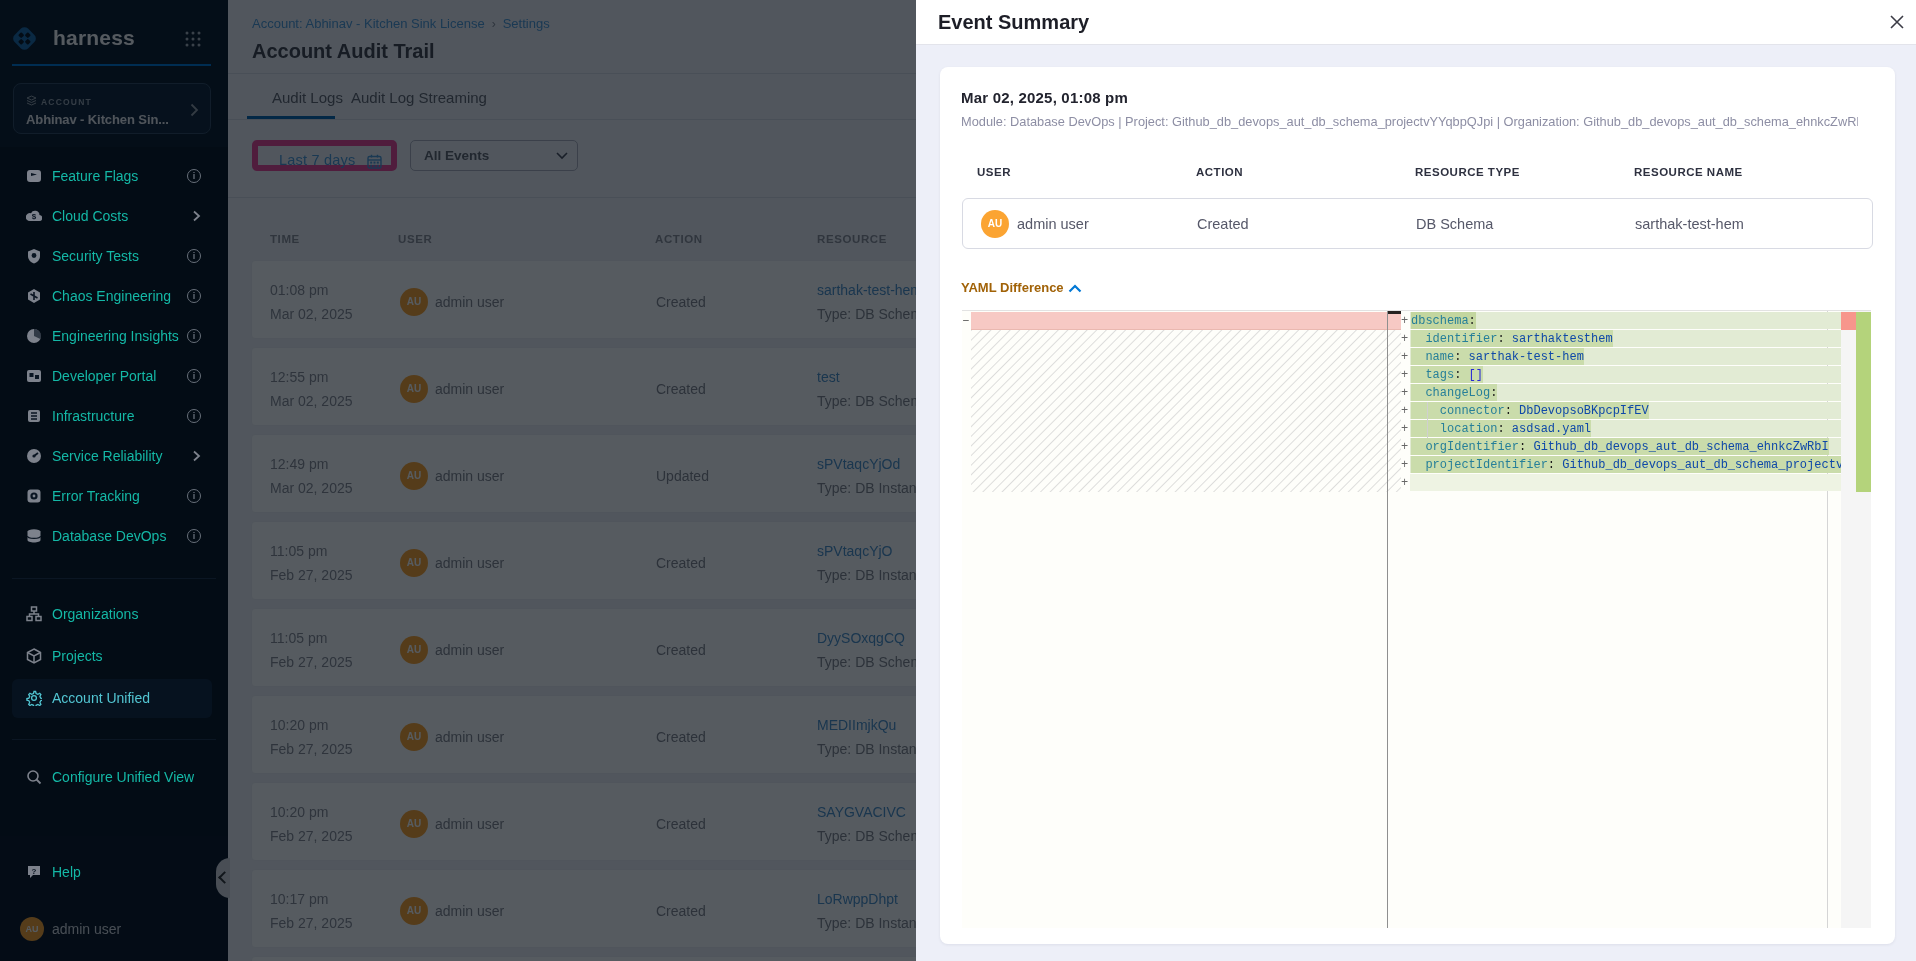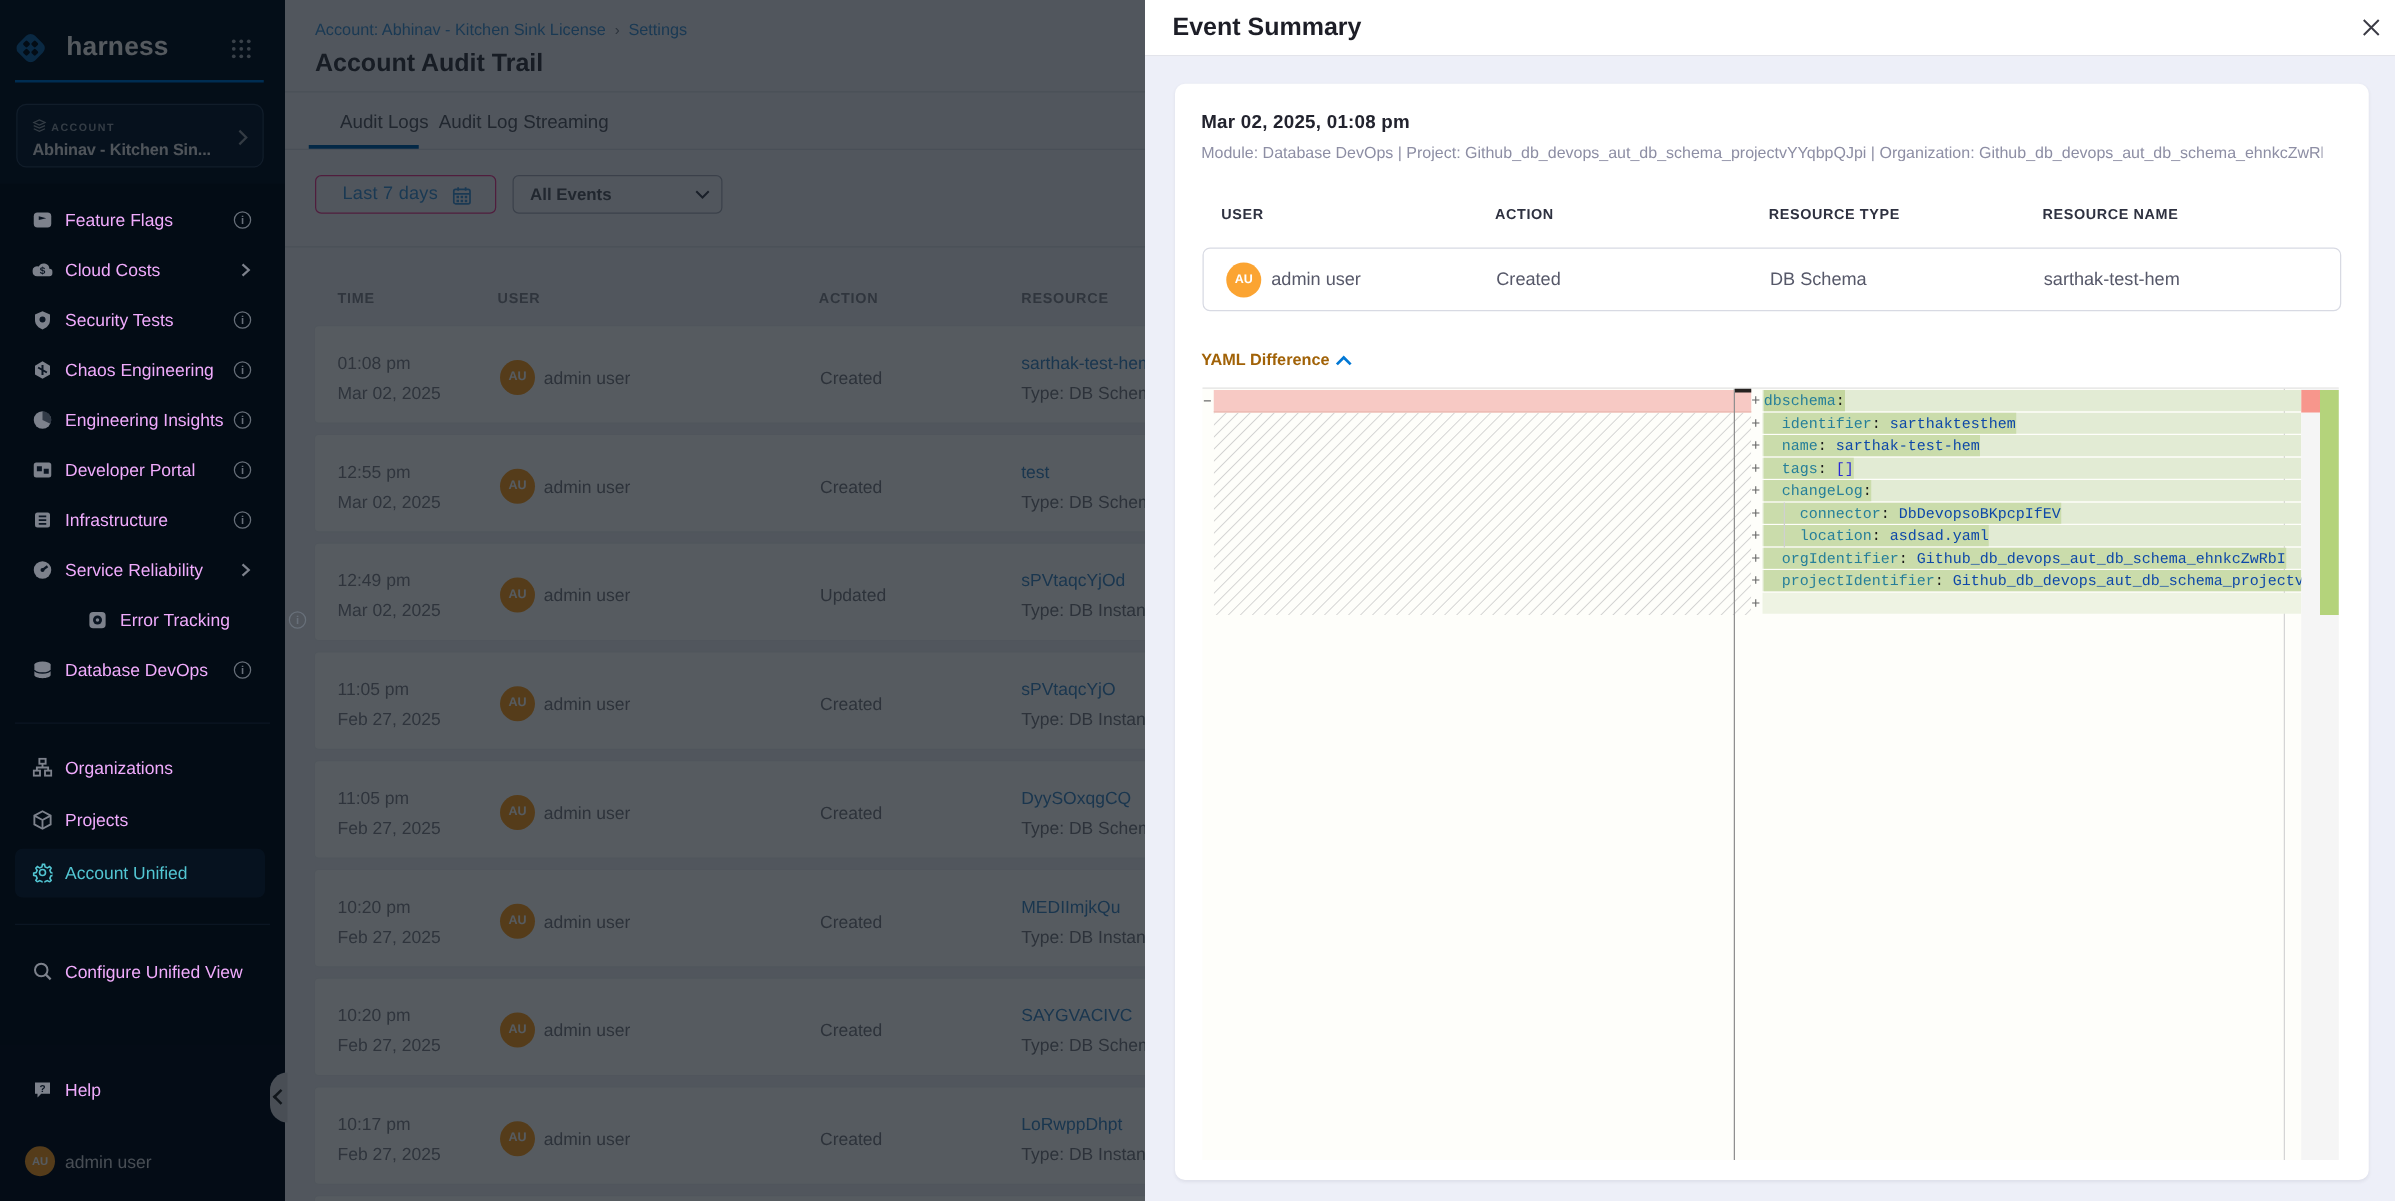--- a/index.html
+++ b/index.html
@@ -11,40 +11,40 @@
 
 #sidebar { position:absolute; left:0; top:0; width:228px; height:961px; background:#0a1522; }
 #sidetop { position:absolute; left:0; top:0; width:228px; height:147px; background:#0e1b2b; }
 #logo-word { position:absolute; left:38px; top:26px; font-size:21px; font-weight:bold; color:#fbfbfb; letter-spacing:0.2px;margin-left:15px; }
 #blue-rule { position:absolute; left:12px; top:64px; width:199px; height:2px; background:#0278d5; }
 #acct-box { position:absolute; left:13px; top:83px; width:198px; height:51px; border:1px solid #33485f; border-radius:8px; background:#132539; }
 #acct-label { position:absolute; left:41px; top:97px; font-size:8.5px; font-weight:bold; letter-spacing:1.2px; color:#9aa4ae; }
 #acct-name { position:absolute; left:26px; top:112px; font-size:13px; font-weight:bold; color:#e9eaec; letter-spacing:-0.1px; }
 .nav-item { position:absolute; left:0; width:228px; height:40px; z-index:2; }
 .nav-ic { position:absolute; left:26px; top:12px; width:16px; height:16px; }
-.nav-label { position:absolute; left:52px; top:50%; transform:translateY(-50%); font-size:14px; color:#f0abfc; }
+.nav-label { position:absolute; left:52px; top:50%; transform:translateY(-50%); font-size:14px; color:#14b8a6; }
 .nav-info { position:absolute; left:187px; top:13px; width:14px; height:14px; border:1.2px solid #68707a; border-radius:50%; color:#68707a; font-size:9px; text-align:center; line-height:13px; font-weight:bold; }
 .nav-chev { position:absolute; left:189px; top:13px; width:14px; height:14px; }
 .sep { position:absolute; left:12px; width:204px; height:1px; background:#23334a; }
 #acct-settings-hl { position:absolute; left:12px; top:679px; width:200px; height:39px; background:#14293f; border-radius:6px; }
 #collapse-tab { position:absolute; left:216px; top:858px; width:14px; height:40px; background:#d7d9de; border-radius:20px 0 0 20px; }
 #collapse-tab:after { content:""; position:absolute; left:4px; top:15px; width:7px; height:7px; border-left:2px solid #333; border-bottom:2px solid #333; transform:rotate(45deg); }
 #bottom-zone { position:absolute; left:0; top:836px; width:228px; height:125px; background:#0c1726; }
 #user-avatar { position:absolute; left:20px; top:917px; width:24px; height:24px; border-radius:50%; background:#fba432; color:#fff; font-size:9px; font-weight:bold; text-align:center; line-height:24px; }
 #user-name { position:absolute; left:52px; top:921px; font-size:14px; color:#d4d6db; }
 
 
 #main { position:absolute; left:228px; top:0; width:1688px; height:961px; background:#f0f1f6; }
 .hline { position:absolute; left:0; width:1688px; height:1px; background:#d9dbe3; }
 #breadcrumb { position:absolute; left:24px; top:16px; font-size:13px; color:#4f9ad9; }
 #breadcrumb .sep2 { color:#878b96; padding:0 7px; font-size:12px; }
 #pg-title { position:absolute; left:24px; top:40px; font-size:20px; font-weight:bold; color:#44464f; }
 .tab { position:absolute; top:89px; font-size:15px; color:#63656f; }
 #tab-underline { position:absolute; left:19px; top:116px; width:88px; height:3px; background:#0b67b3; }
-#btn-date { position:absolute; left:24px; top:140px; width:145px; height:31px; border:1px solid #ec4899; border-radius:5px; color:#4f9ad9; font-size:14.5px; font-weight:500; }
+#btn-date { position:absolute; left:24px; top:140px; width:145px; height:31px; border:6px solid #ec4899; border-radius:5px; color:#4f9ad9; font-size:14.5px; font-weight:500; }
 #btn-date span { position:absolute; left:21px; top:6px; letter-spacing:0.2px; }
 #sel-events { position:absolute; left:182px; top:140px; width:168px; height:31px; border:1px solid #aeb0bf; border-radius:5px; }
 #sel-events span { position:absolute; left:13px; top:7px; font-size:13.5px; font-weight:bold; color:#63656f; }
 .thead { position:absolute; top:233px; font-size:11.5px; font-weight:bold; color:#8e9099; letter-spacing:0.6px; }
 .row { position:absolute; left:23px; width:1640px; height:79px; background:#fff; border:1px solid #eceef2; border-radius:4px; }
 .rt1 { position:absolute; left:18px; top:21px; font-size:14px; color:#8b8d96; }
 .rt2 { position:absolute; left:18px; top:45px; font-size:14px; color:#8b8d96; }
 .rav { position:absolute; left:148px; top:27px; width:28px; height:28px; border-radius:50%; background:#fba432; color:#fff; font-size:10px; font-weight:bold; text-align:center; line-height:28px; }
 .ru { position:absolute; left:183px; top:33px; font-size:14px; color:#85878f; }
 .ract { position:absolute; left:404px; top:33px; font-size:14px; color:#85878f; }
@@ -304,21 +304,21 @@
           <svg class="nav-ic" viewBox="0 0 16 16">
             <circle cx="8" cy="8" r="7" fill="#7d828c"></circle>
             <path d="M8 8 L12 5" stroke="#0a1522" stroke-width="1.8"></path>
             <circle cx="8" cy="8" r="1.6" fill="#0a1522"></circle>
           </svg>
           <span class="nav-label" style="">Service Reliability</span>
           <svg class="nav-chev" viewBox="0 0 14 14">
             <path d="M5 2.5 L10 7 L5 11.5" stroke="#7d828c" stroke-width="1.8" fill="none"></path>
           </svg>
         </div>
-        <div class="nav-item" style="top:476px;margin-left:44px;">
+        <div class="nav-item" style="top:476px;">
           <svg class="nav-ic" viewBox="0 0 16 16">
             <rect x="1.5" y="1.5" width="13" height="13" rx="3" fill="#7d828c"></rect>
             <circle cx="8" cy="8" r="3.6" fill="#0a1522"></circle>
             <circle cx="8" cy="8" r="1.4" fill="#7d828c"></circle>
           </svg>
           <span class="nav-label" style="">Error Tracking</span>
           <div class="nav-info">i</div>
         </div>
         <div class="nav-item" style="top:516px;">
           <svg class="nav-ic" viewBox="0 0 16 16">

